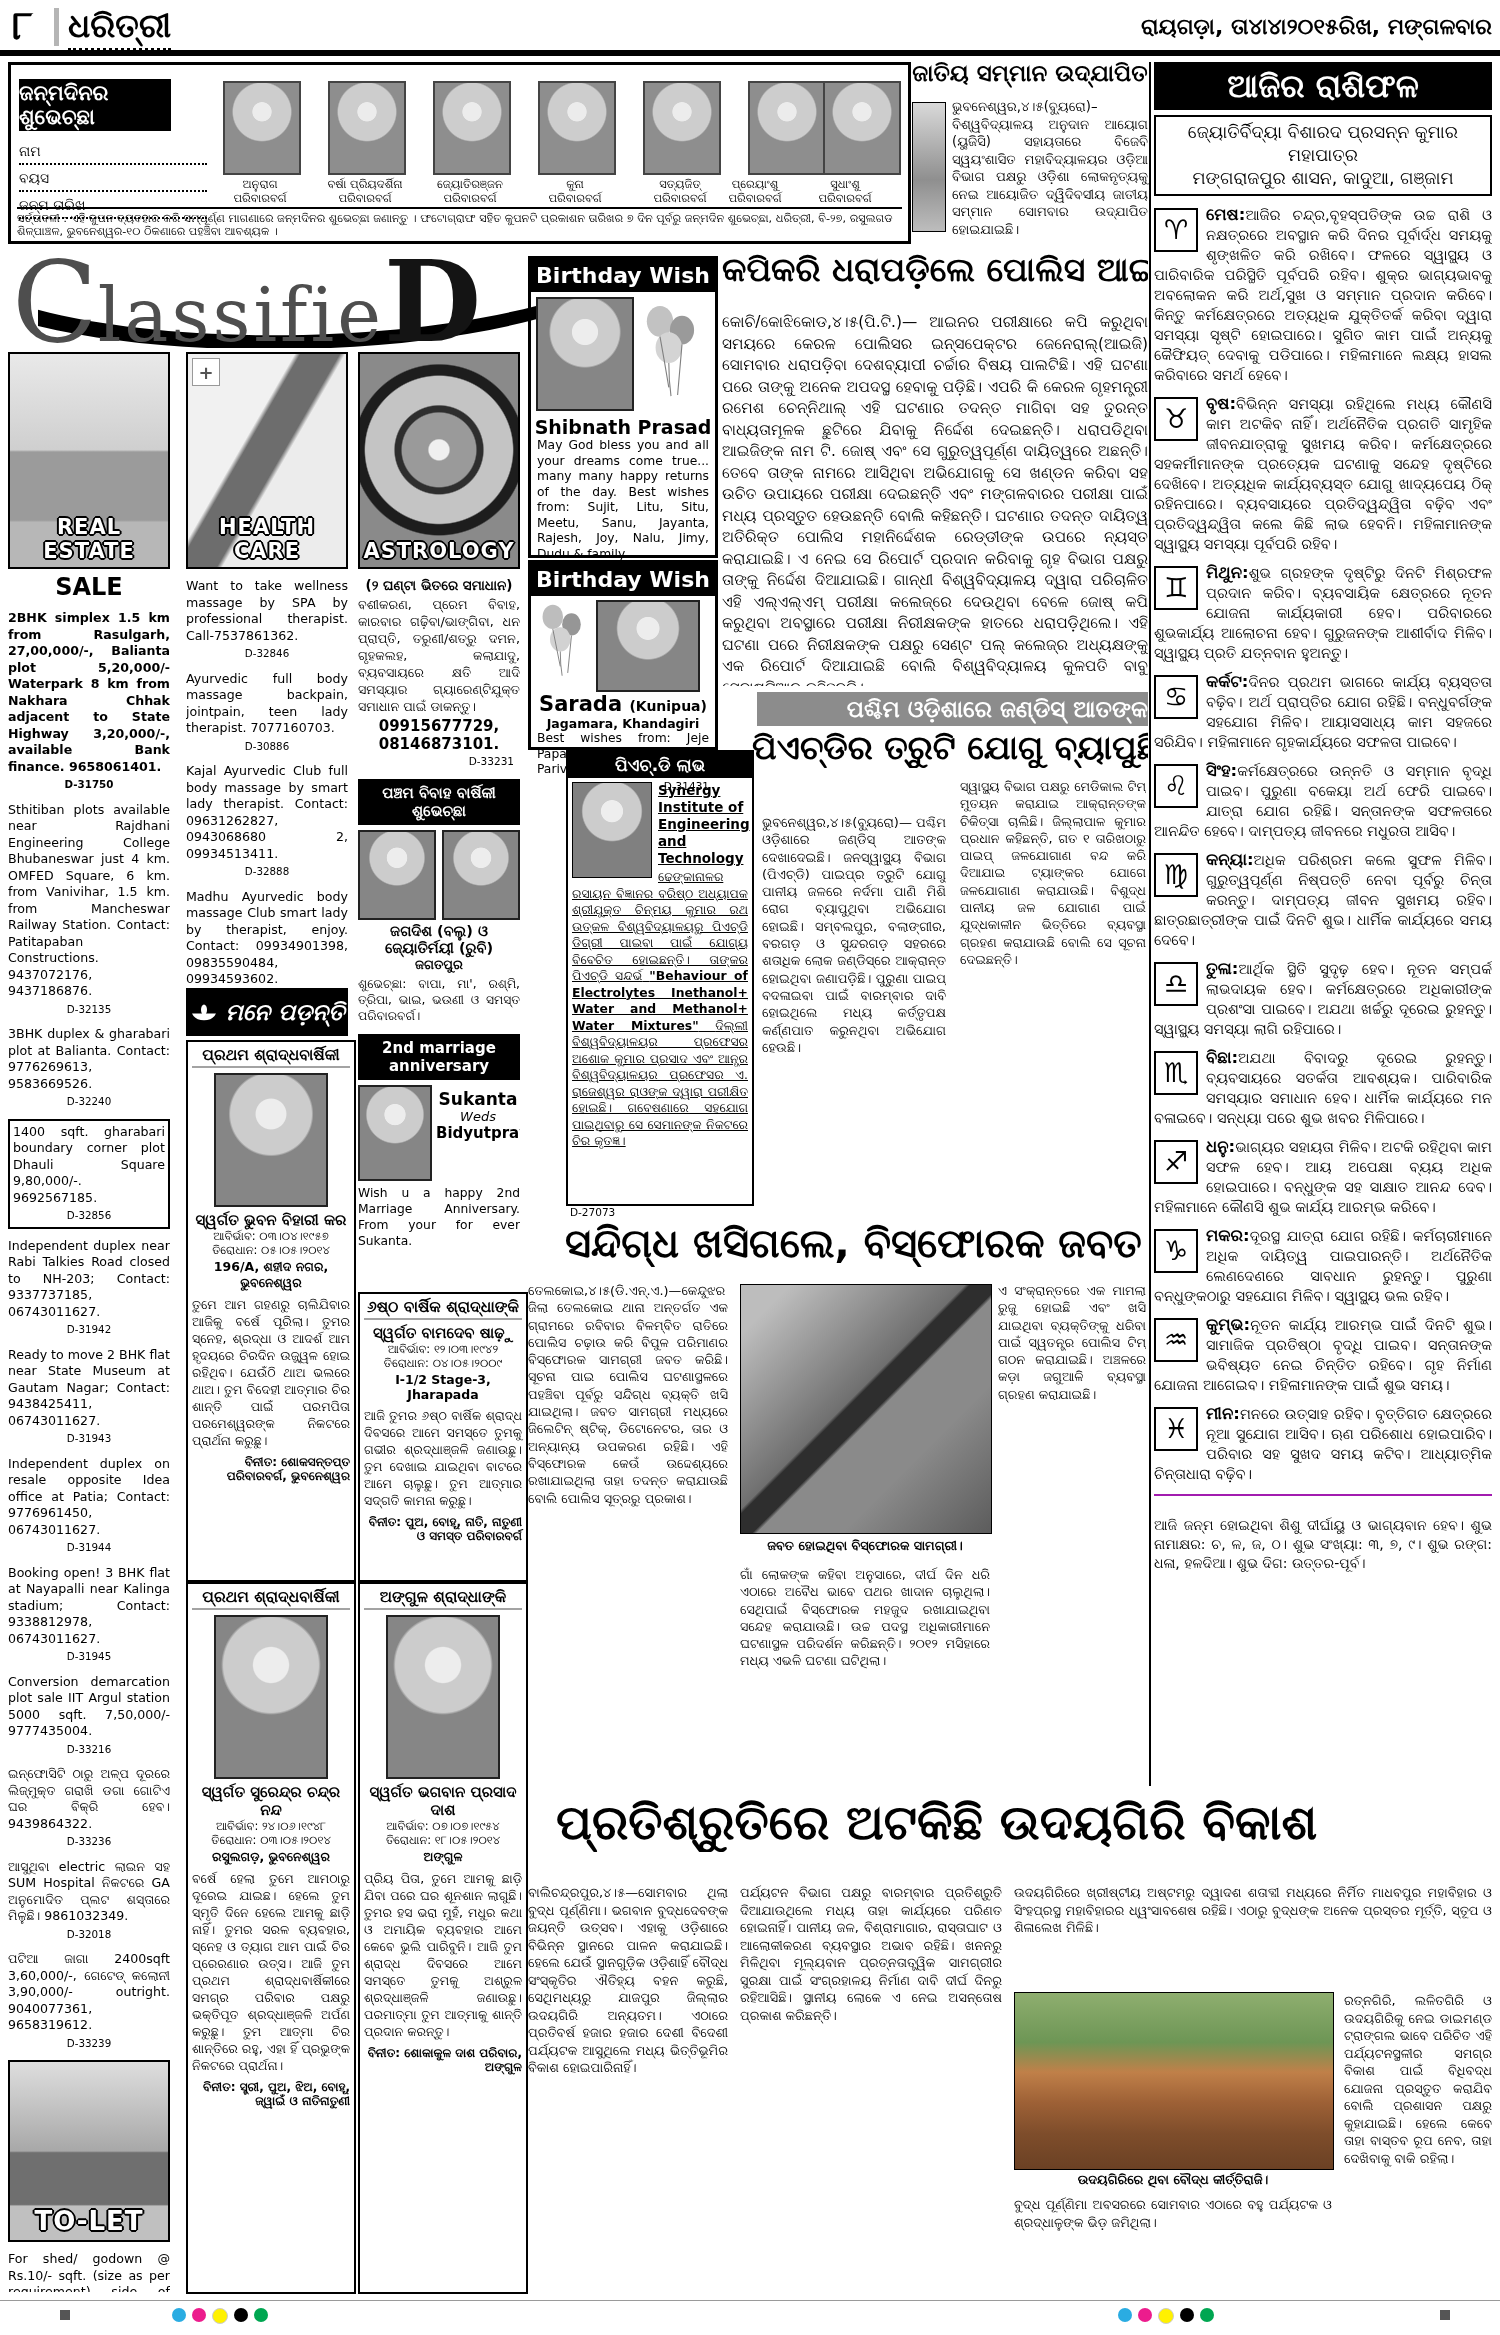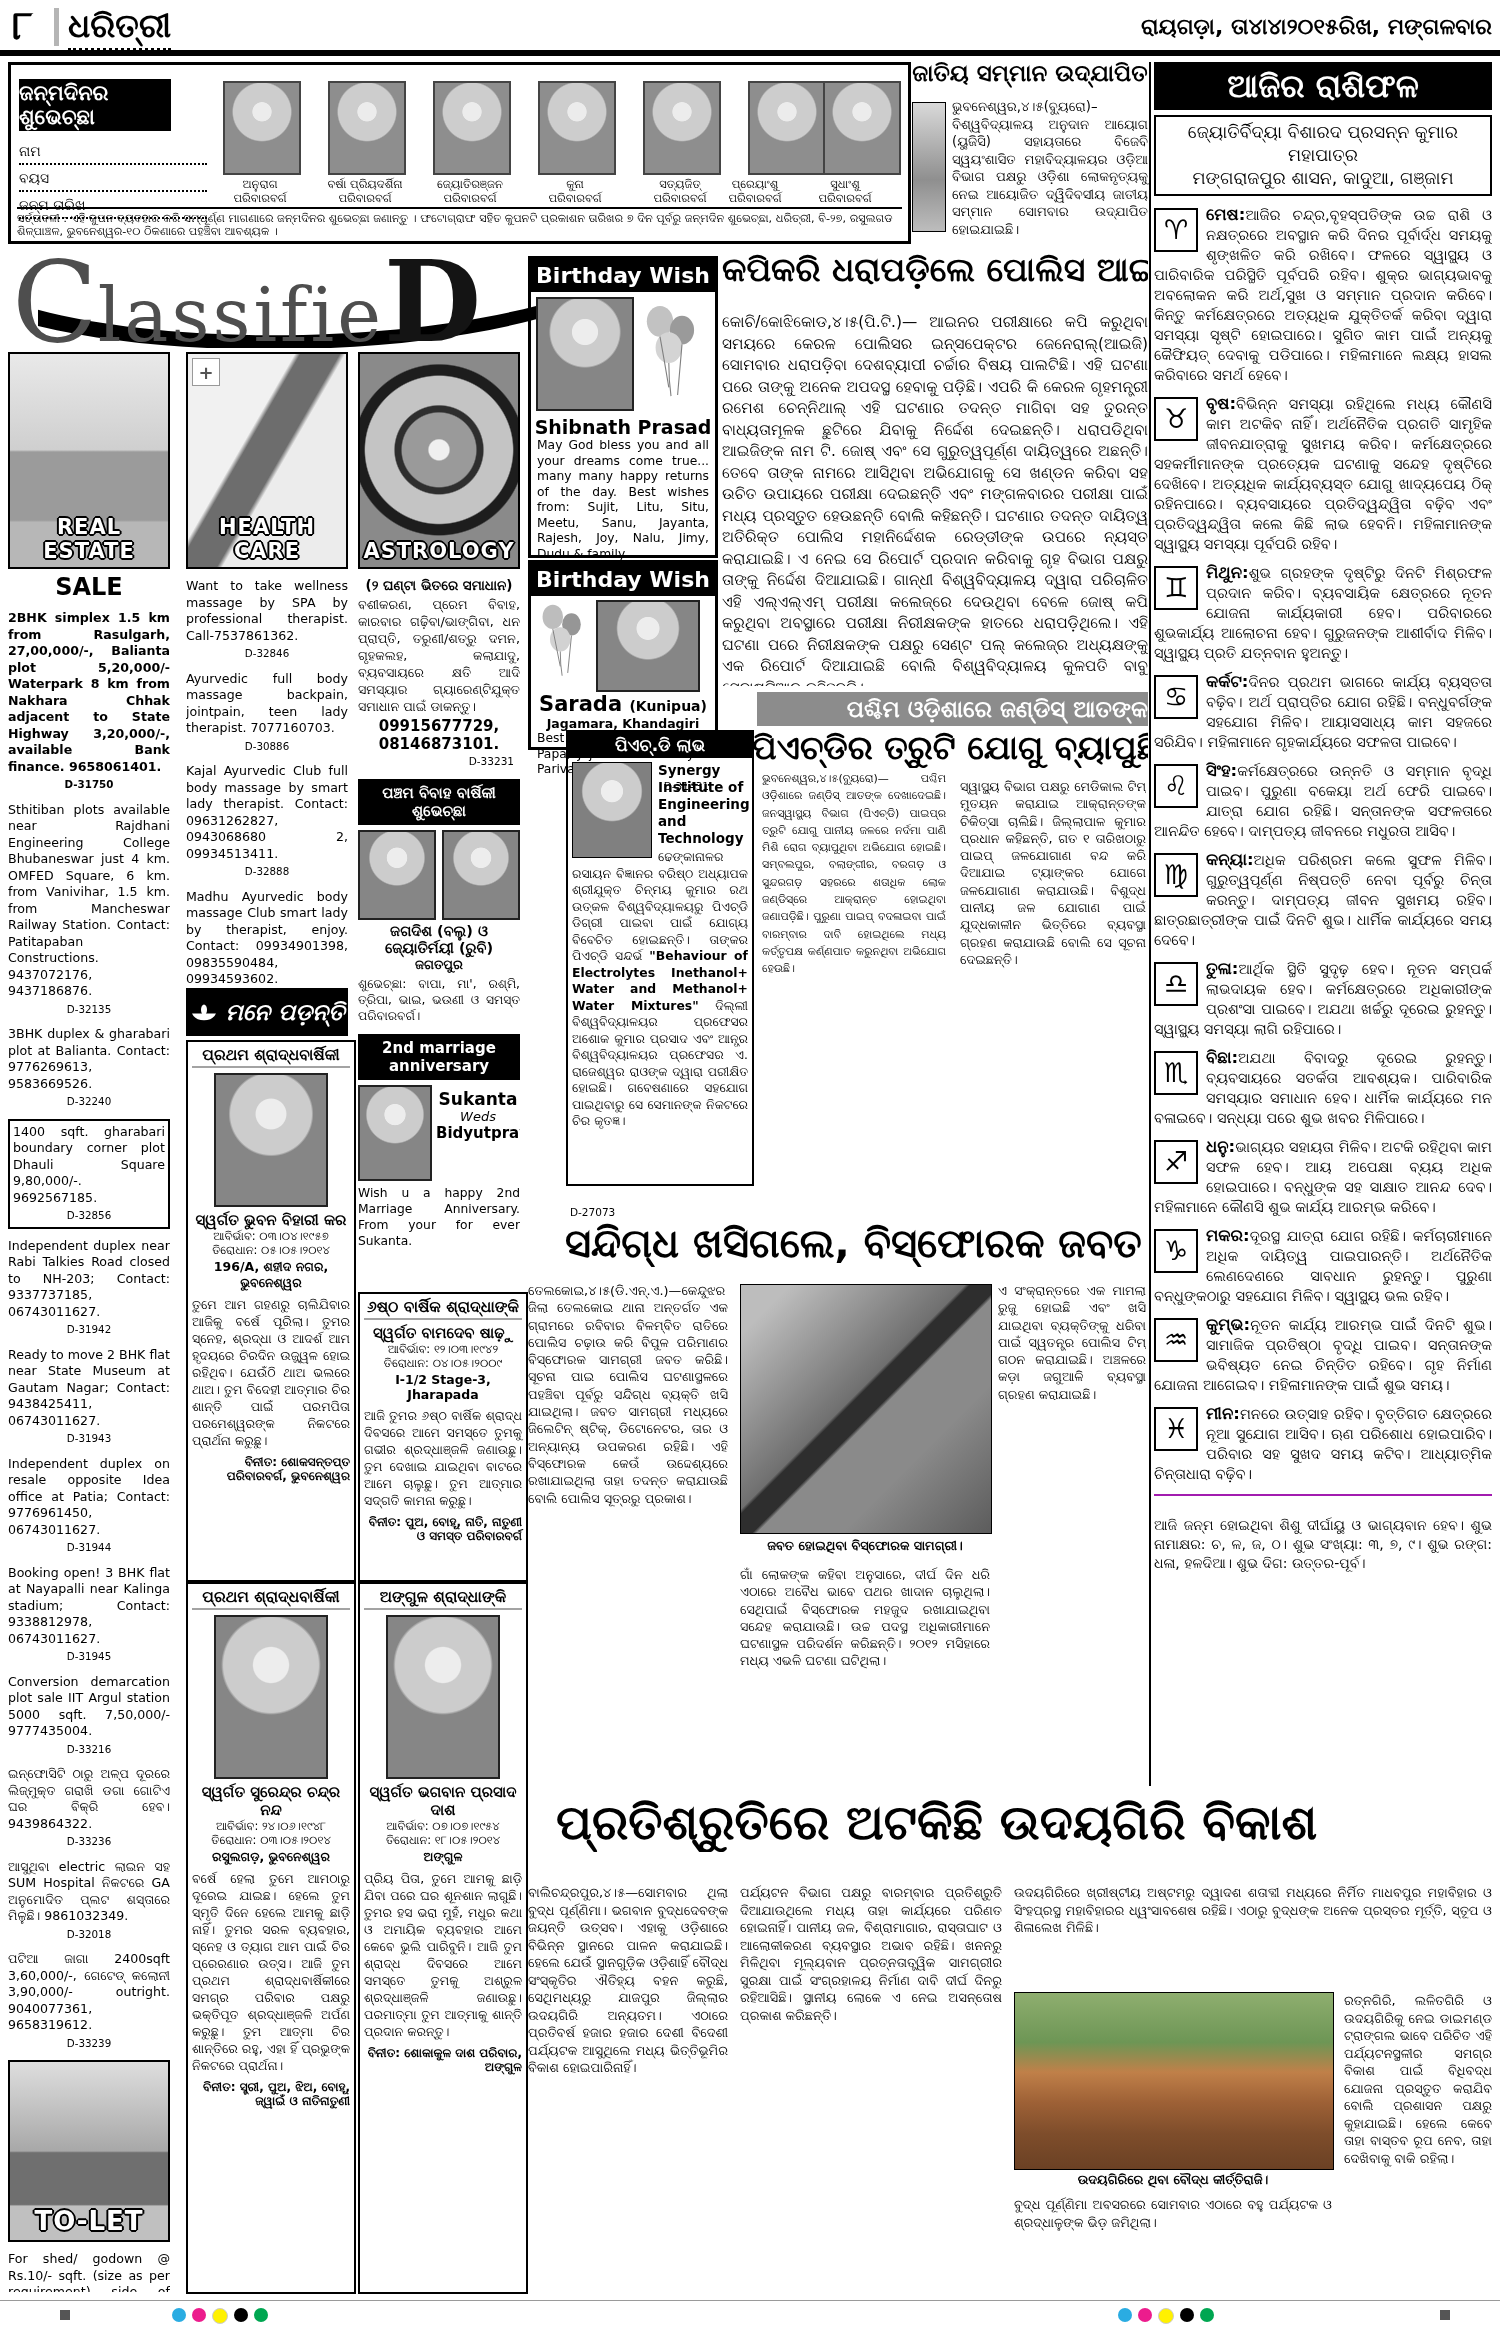--- a/index.html
+++ b/index.html
@@ -91,24 +91,24 @@
   .bdayrow{display:flex;padding:5px;gap:4px;}
   .bdayname{text-align:center;font-weight:bold;font-size:19px;}
   .bdaymsg{font-size:12.3px;line-height:15.5px;padding:0 6px;text-align:justify;}
   .did2{font-size:10.5px;padding:2px 6px;}
   
   #ighl{left:722px;top:250px;width:426px;font-size:33px;font-weight:bold;white-space:nowrap;overflow:hidden;}
   #igbd{left:722px;top:312px;width:426px;height:374px;font-size:15.3px;line-height:21.5px;}
   #kicker{left:757px;top:692px;width:391px;height:34px;background:#8c8c8c;color:#fff;font-size:23px;
      font-weight:bold;text-align:right;line-height:34px;overflow:hidden;}
   #jahl{left:752px;top:728px;width:396px;font-size:33px;font-weight:bold;white-space:nowrap;overflow:hidden;}
-  #jacol1{left:762px;top:770px;width:184px;height:438px;font-size:11px;line-height:17.3px;overflow:hidden;}
+  #jacol1{left:762px;top:814px;width:184px;height:438px;font-size:13px;line-height:17.3px;overflow:hidden;}
   #jacol2{left:960px;top:778px;width:186px;height:438px;font-size:12.8px;line-height:17.3px;overflow:hidden;}
   
-  #phd{left:566px;top:730px;width:184px;height:452px;border:2px solid #000;}
+  #phd{left:566px;top:750px;width:184px;height:452px;border:2px solid #000;text-decoration:underline;}
   #phd .t{background:#000;color:#fff;text-align:center;font-size:17px;font-weight:bold;padding:3px 0;}
   #phd .pic{float:left;width:78px;height:94px;border:1px solid #000;margin:4px 6px 2px 4px;
      background:radial-gradient(circle at 50% 30%,#eee 14%,#ccc 15% 38%,#808080 40%);}
   #phd .inst{font-size:13.5px;font-weight:bold;line-height:17px;padding-top:4px;}
   #phd .bd{font-size:12.4px;line-height:16.5px;padding:2px 4px;text-align:justify;}
   #phdid{left:570px;top:1206px;font-size:10.5px;}
   
   #exhl{left:565px;top:1220px;width:582px;font-size:40px;font-weight:bold;white-space:nowrap;overflow:hidden;}
   #excl{left:528px;top:1282px;width:200px;height:508px;font-size:12.8px;line-height:17.3px;overflow:hidden;}
   #expic{left:740px;top:1284px;width:250px;height:248px;border:1px solid #000;background:

